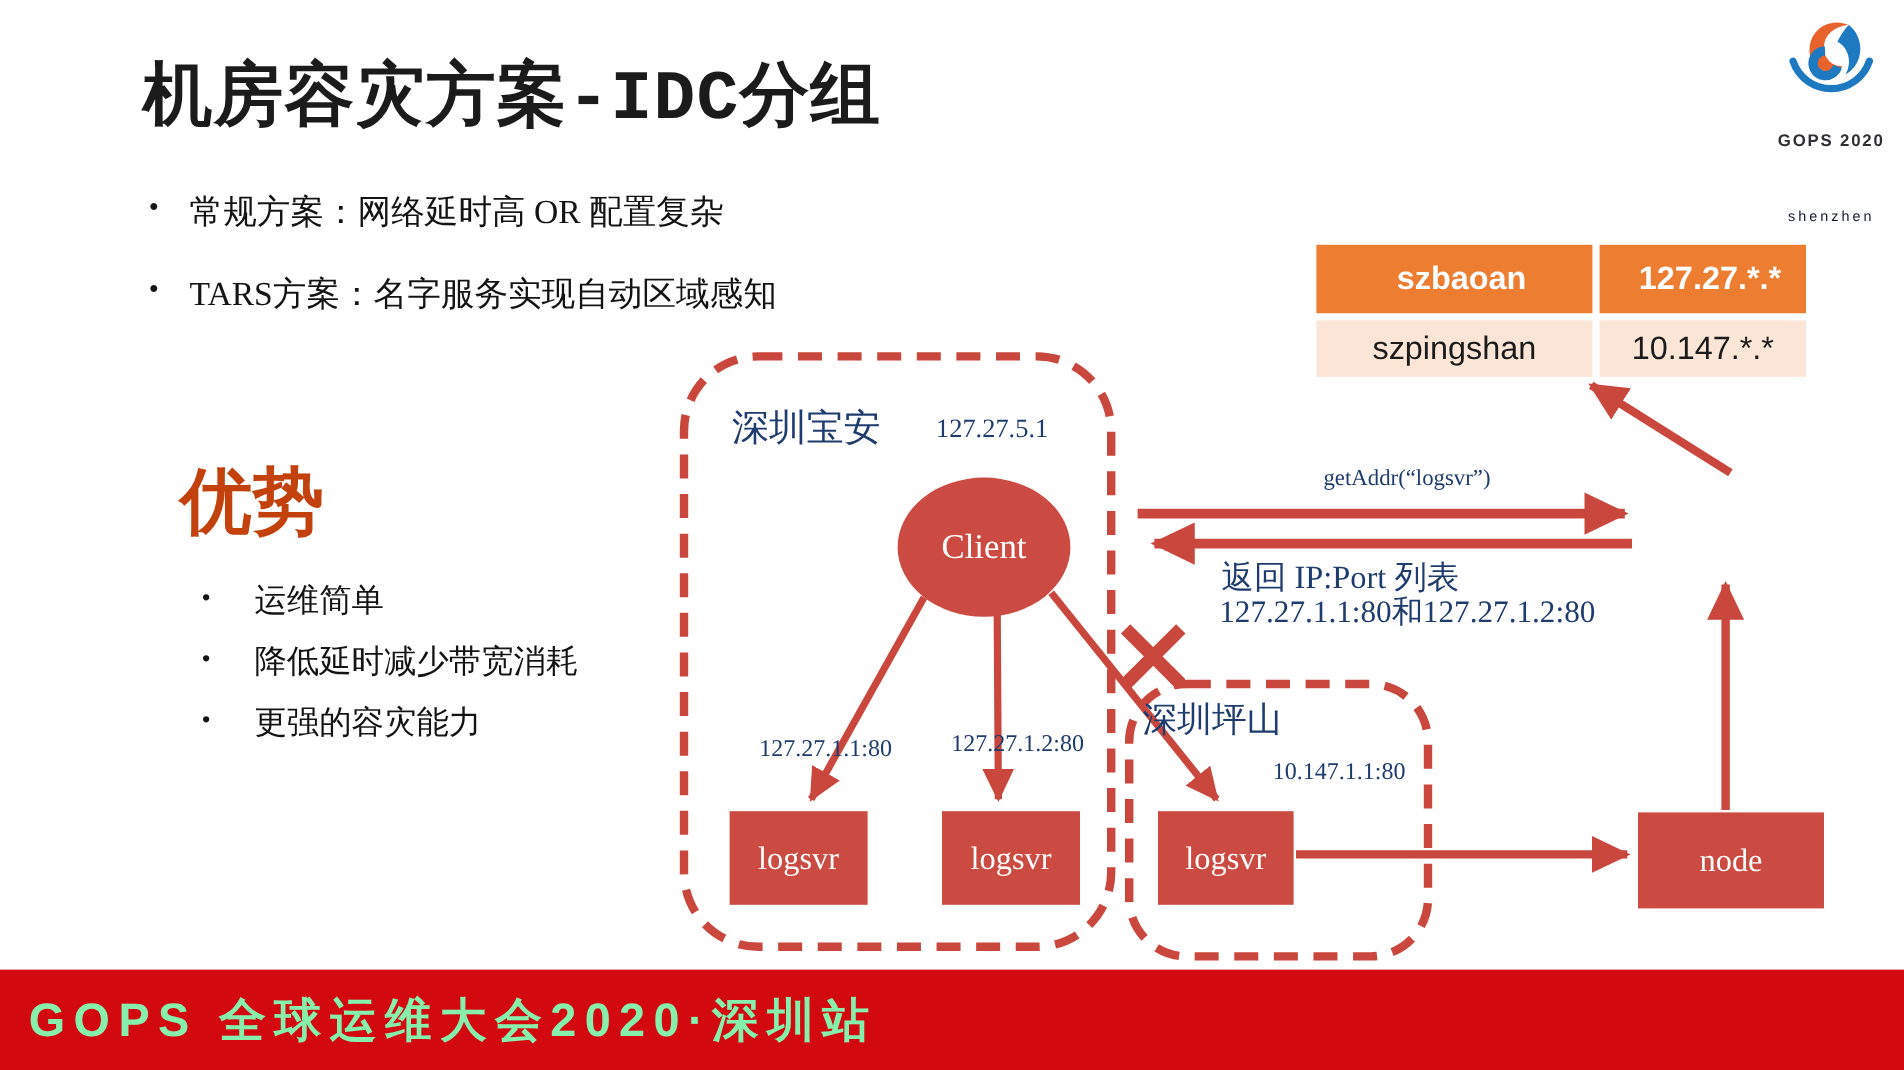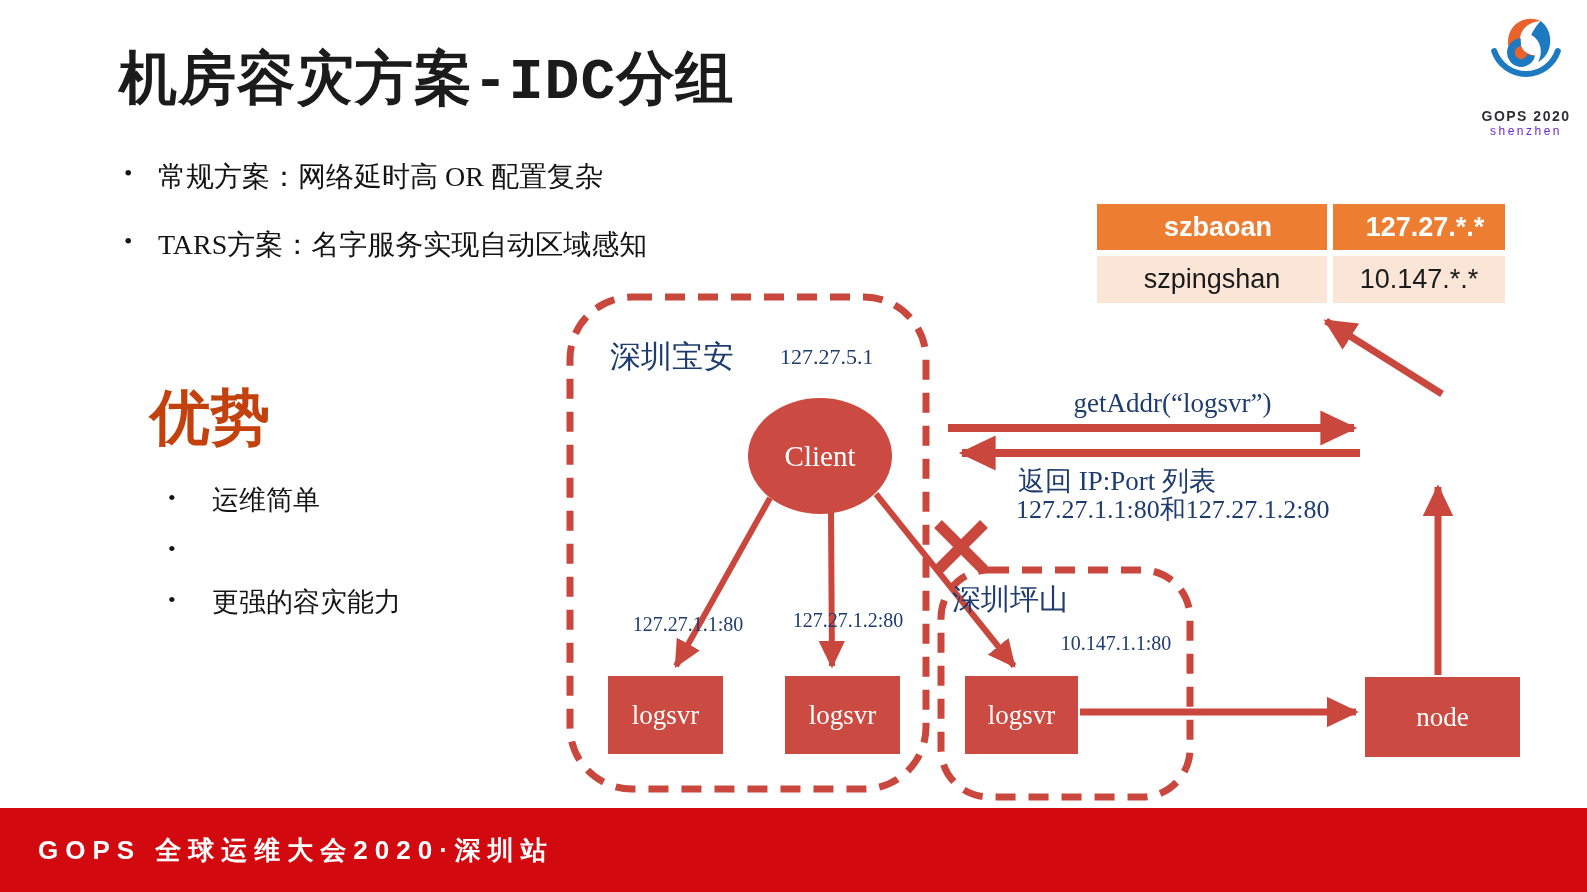--- a/index.html
+++ b/index.html
@@ -13,26 +13,26 @@
   
   .title{left:119px;top:40px;font-size:58px;font-weight:700;color:#1b1b1b;letter-spacing:1px;font-family:Liberation Mono, monospace;}
   .intro-list{left:124px;top:158px;margin:0;padding:0;list-style:none;}
   .intro-item{display:flex;align-items:flex-start;margin-bottom:30px;
     font-family:"Liberation Serif","DejaVu Serif",serif;font-size:28px;color:#141414;}
   .intro-item .dot{width:34px;font-size:24px;color:#141414;padding-top:2px;}
 
   
   .logo{left:1474px;top:8px;width:104px;text-align:center;}
   .logo .logo-title{font-size:14px;font-weight:700;color:#2e2e34;letter-spacing:1.5px;margin-top:10px;}
-  .logo .logo-sub{font-size:12px;color:#6d28d9;letter-spacing:2.5px;}
+  .logo .logo-sub{font-size:12px;color:#0f172a;letter-spacing:2.5px;margin-top:48px;}
 
   
   .idc-table{left:1097px;top:204px;display:grid;grid-template-columns:230px 172px;grid-auto-rows:auto;gap:6px;}
   .idc-cell{display:flex;align-items:center;justify-content:center;font-size:27px;}
-  .idc-cell.hdr{background:#ED7D31;color:#ffffff;font-weight:700;height:46px;padding-left:12px;}
+  .idc-cell.hdr{background:#ED7D31;color:#ffffff;font-weight:700;height:57px;padding-left:12px;}
   .idc-cell.alt{background:#FBE5D6;color:#1b1b1b;height:47px;}
 
   
   .adv-head{left:150px;top:378px;font-size:60px;font-weight:700;color:#c2410c;}
   .adv-list{left:168px;top:482px;margin:0;padding:0;list-style:none;}
   .adv-item{display:flex;align-items:flex-start;height:51px;
     font-family:"Liberation Serif","DejaVu Serif",serif;font-size:27px;color:#141414;}
   .adv-item .dot{width:44px;font-size:22px;padding-top:3px;}
 
   
@@ -46,27 +46,27 @@
   .node-box{left:1365px;top:677px;width:155px;height:80px;}
 
   
   .blue{color:#1F3C6E;}
   .lbl-baoan{left:610px;top:336px;font-size:31px;}
   .lbl-client-ip{left:780px;top:344px;font-size:22px;}
   .lbl-pingshan{left:952px;top:580px;font-size:29px;}
   .lbl-ip1{left:618px;top:613px;width:140px;text-align:center;font-size:20px;}
   .lbl-ip2{left:778px;top:609px;width:140px;text-align:center;font-size:20px;}
   .lbl-ip3{left:1046px;top:632px;width:140px;text-align:center;font-size:20px;}
-  .lbl-call{left:1000px;top:388px;width:345px;text-align:center;font-size:27px;}
+  .lbl-call{left:1000px;top:388px;width:345px;text-align:center;font-size:19px;}
   .lbl-ret1{left:1018px;top:463px;font-size:27px;}
   .lbl-ret2{left:1016px;top:492px;font-size:26px;}
 
   
   .footer{left:0;top:808px;width:1587px;height:84px;background:#D20A10;display:flex;align-items:center;}
-  .footer-text{margin-left:38px;color:#ffffff;font-size:26px;font-weight:600;letter-spacing:7px;}
+  .footer-text{margin-left:24px;color:#86efac;font-size:39px;font-weight:600;letter-spacing:7px;}
 
   svg.overlay{position:absolute;left:0;top:0;pointer-events:none;}
 </style>
 </head>
 <body>
 
 <div class="slide">
 
   <svg class="overlay" width="1587" height="892" viewBox="0 0 1587 892">
     <defs>
@@ -127,20 +127,21 @@
   </div>
 
   <div class="abs adv-head serif">优势</div>
   <ul class="abs adv-list">
     <li class="adv-item">
       <span class="dot">•</span>
       <span>运维简单</span>
     </li>
     <li class="adv-item">
       <span class="dot">•</span>
+      <span>降低延时减少带宽消耗</span>
     </li>
     <li class="adv-item">
       <span class="dot">•</span>
       <span>更强的容灾能力</span>
     </li>
   </ul>
 
   <div class="abs serif blue lbl-baoan">深圳宝安</div>
   <div class="abs serif blue lbl-client-ip">127.27.5.1</div>
   <div class="abs serif blue lbl-pingshan">深圳坪山</div>

